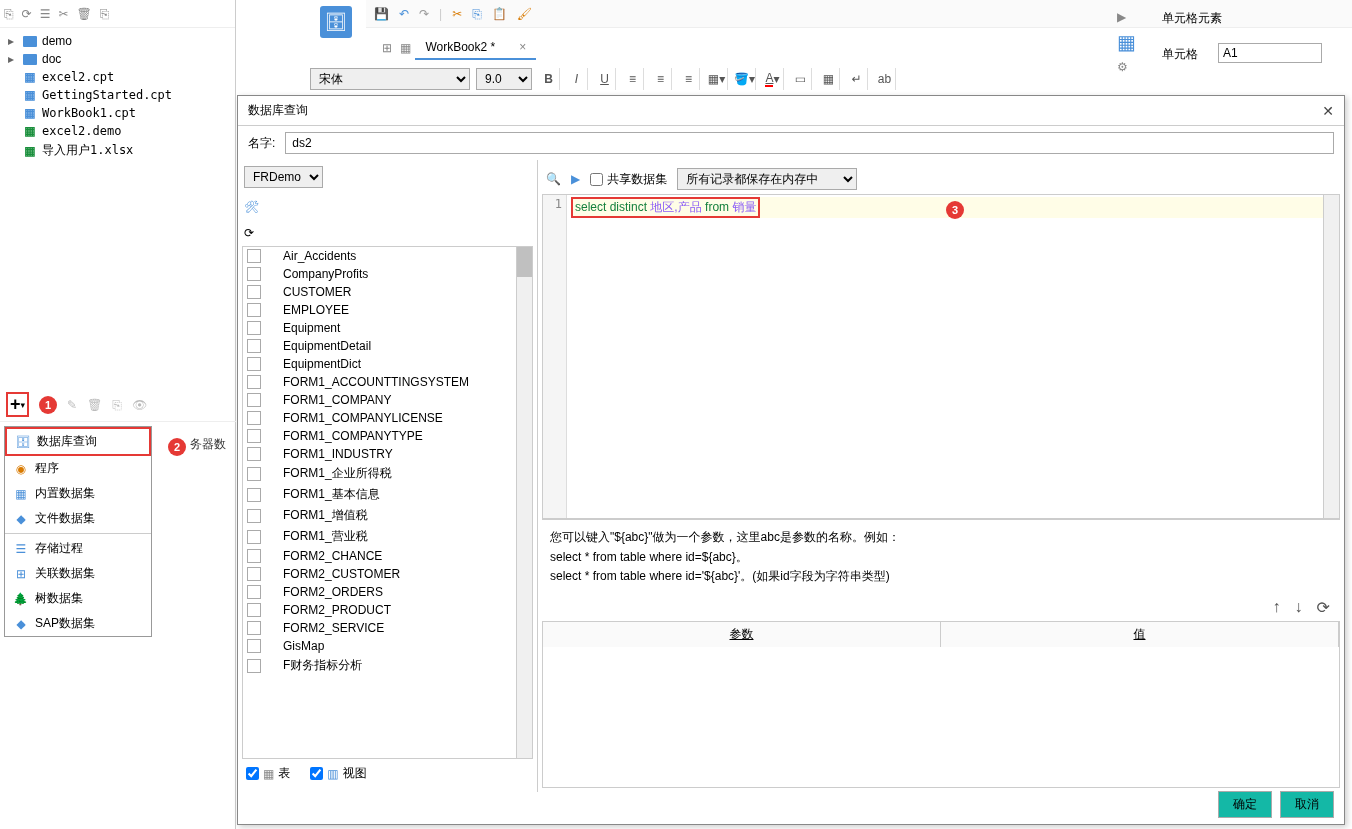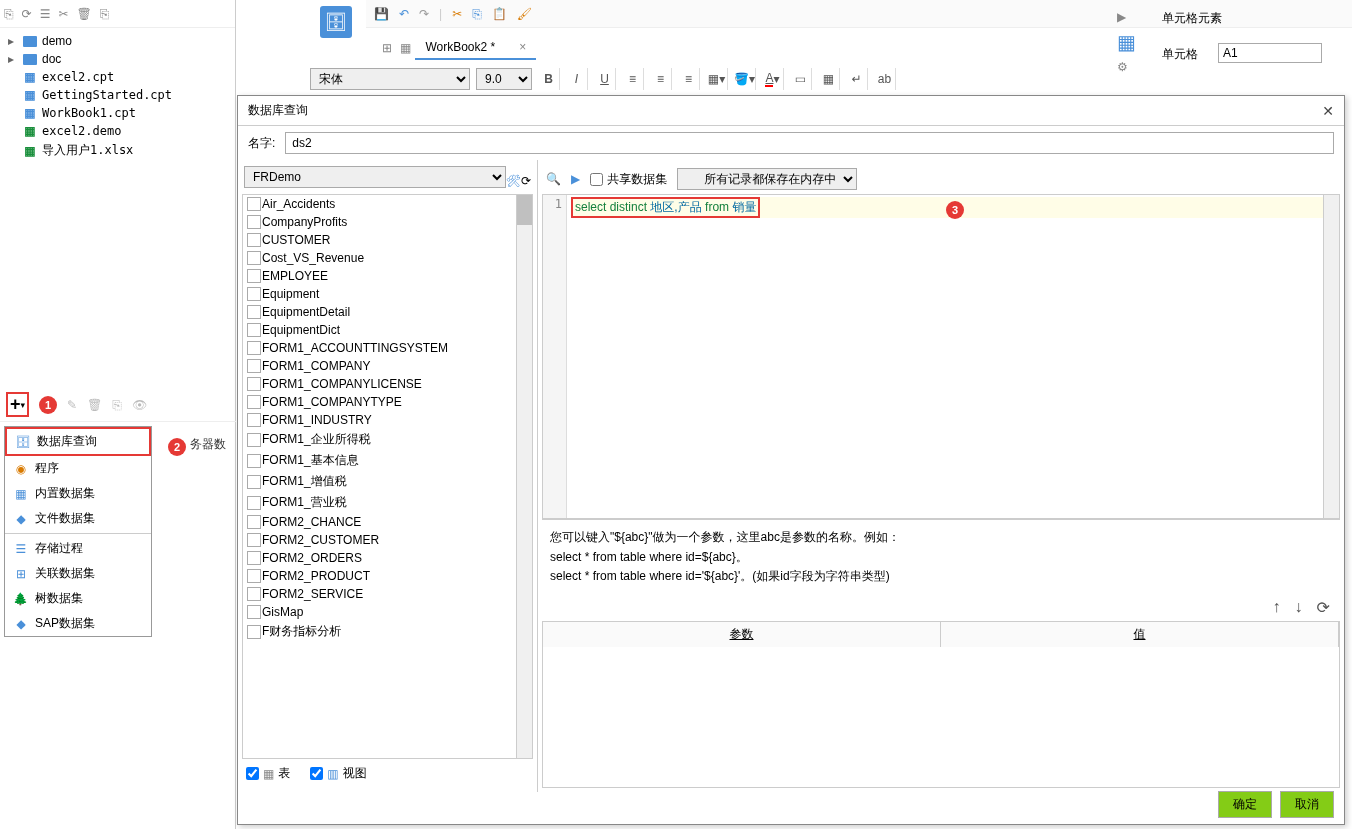--- a/index.html
+++ b/index.html
@@ -63,52 +63,52 @@
 
 
 .dialog { position: absolute; left: 237px; top: 95px; width: 1108px; height: 730px; background: #fff; border: 1px solid #888; box-shadow: 2px 2px 6px rgba(0,0,0,0.2); }
 .dialog-title { padding: 6px 10px; display: flex; justify-content: space-between; align-items: center; border-bottom: 1px solid #ccc; }
 .dialog-title .close { font-size: 14px; color: #444; cursor: pointer; }
 .name-row { display: flex; align-items: center; padding: 6px 10px; gap: 10px; }
 .name-row input { flex: 1; border: 1px solid #aaa; padding: 3px 6px; }
 
 .dialog-body { display: flex; height: 632px; }
 .db-left { width: 300px; border-right: 1px solid #ccc; padding: 4px; display: flex; flex-direction: column; }
-.db-select-row { display: flex; gap: 0; align-items: flex-end; padding: 2px; }
+.db-select-row { display: flex; gap: 12px; align-items: flex-start; padding: 2px; flex-direction: column; }
 .db-select-row select { flex: 1; border: 1px solid #aaa; padding: 2px 4px; height: 22px; }
 .db-table-list { flex: 1; overflow-y: auto; border: 1px solid #ccc; margin-top: 4px; background: #fff; position: relative; }
-.db-table-list .tbl-row { display: flex; align-items: center; padding: 2px 4px; gap: 1px; font-family: monospace; font-size: 12px; }
+.db-table-list .tbl-row { display: flex; align-items: center; padding: 2px 4px; gap: 22px; font-family: monospace; font-size: 12px; }
 .db-table-list .tbl-row .tbl-icon { width: 14px; height: 14px; border: 1px solid #aaa; display: inline-block; }
 .db-checks { display: flex; gap: 20px; padding: 6px 4px; align-items: center; }
 .db-checks label { display: flex; gap: 4px; align-items: center; }
 .scrollbar-v { position: absolute; right: 0; top: 0; width: 16px; height: 100%; background: #f0f0f0; border-left: 1px solid #ccc; }
 .scrollbar-v .thumb { position: absolute; top: 0; width: 100%; height: 30px; background: #c0c0c0; }
 
 .db-right { flex: 1; padding: 4px; display: flex; flex-direction: column; }
 .sql-toolbar { display: flex; align-items: center; gap: 10px; padding: 4px; }
-.sql-toolbar select { border: 1px solid #aaa; padding: 2px 4px; height: 22px; text-align: right; }
+.sql-toolbar select { border: 1px solid #aaa; padding: 2px 4px; height: 22px; }
 .sql-editor { flex: 1; border: 1px solid #ccc; display: flex; position: relative; }
 .sql-gutter { width: 24px; background: #f5f5f5; border-right: 1px solid #ddd; text-align: right; padding: 2px 4px; color: #888; font-family: monospace; }
 .sql-text { flex: 1; padding: 2px 4px; font-family: monospace; font-size: 13px; }
 .sql-line1 { background: #fffde7; display: inline-block; width: 100%; }
 .sql-line1 .hl-box { border: 2px solid #e53935; padding: 0 2px; display: inline-block; }
 .kw { color: #15803d; }
-.plain { color: #0369a1; }
+.plain { color: #8b5cf6; }
 .sql-scrollv { position: absolute; right: 0; top: 0; width: 16px; height: 100%; background: #f0f0f0; border-left: 1px solid #ccc; }
 
 .hint-box { border-top: 1px solid #ccc; padding: 8px; font-family: monospace; font-size: 12px; line-height: 1.6; }
 .param-toolbar { display: flex; justify-content: flex-end; gap: 14px; padding: 4px 10px; }
 .param-toolbar span { font-size: 16px; color: #555; }
 .param-table { border: 1px solid #ccc; text-decoration: underline; }
 .param-table .hdr { display: flex; }
 .param-table .hdr div { flex: 1; text-align: center; padding: 4px; border-right: 1px solid #ccc; background: #fafafa; }
 .param-table .body { height: 140px; }
 
 .dialog-footer { position: absolute; bottom: 6px; right: 10px; display: flex; gap: 8px; }
-.dialog-footer button { padding: 4px 14px; border: 1px solid #aaa; background: #84cc16; cursor: pointer; }
+.dialog-footer button { padding: 4px 14px; border: 1px solid #aaa; background: #14b8a6; cursor: pointer; }
 
 .annot-2 { position: absolute; left: 168px; top: 438px; }
 .annot-3 { position: absolute; left: 946px; top: 201px; z-index: 10; }
 </style>
 </head>
 <body>
 
 <div class="left-panel">
   <div class="left-toolbar">
     <span>⎘</span>
@@ -298,24 +298,20 @@
           <div class="tbl-row">
             <span class="tbl-icon"></span>
             <span>CompanyProfits</span>
           </div>
           <div class="tbl-row">
             <span class="tbl-icon"></span>
             <span>CUSTOMER</span>
           </div>
           <div class="tbl-row">
             <span class="tbl-icon"></span>
-            <span>Cost_VS_Revenue</span>
-          </div>
-          <div class="tbl-row">
-            <span class="tbl-icon"></span>
             <span>EMPLOYEE</span>
           </div>
           <div class="tbl-row">
             <span class="tbl-icon"></span>
             <span>Equipment</span>
           </div>
           <div class="tbl-row">
             <span class="tbl-icon"></span>
             <span>EquipmentDetail</span>
           </div>

